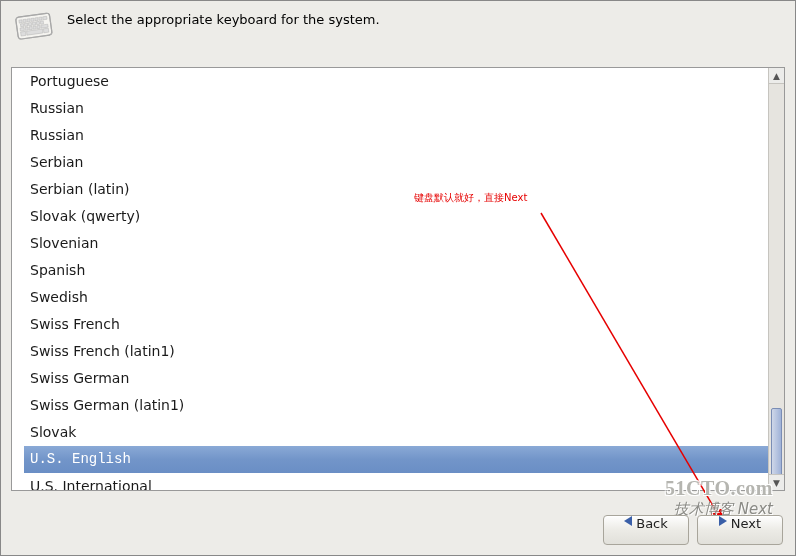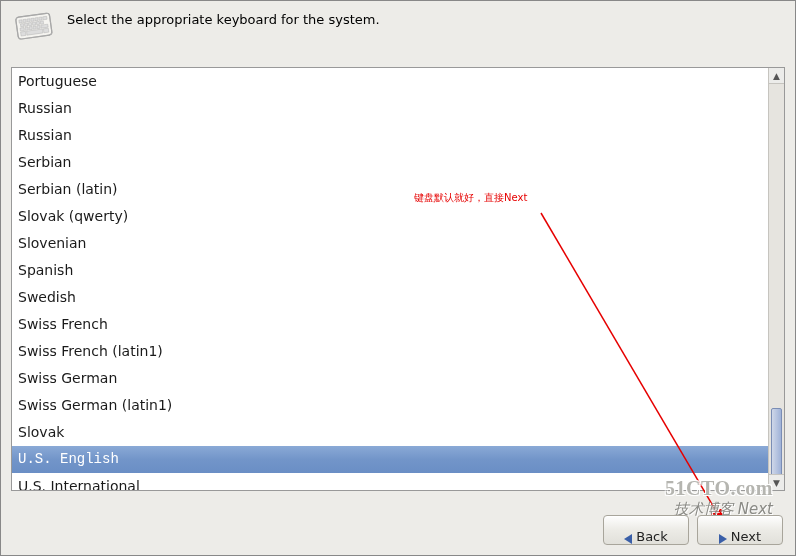--- a/index.html
+++ b/index.html
@@ -35,20 +35,21 @@
       right: 10px;
       top: 66px;
       height: 424px;
       border: 1px solid #999;
       background: #fff;
       display: flex;
     }
     .list-items {
       flex: 1;
       overflow: hidden;
+      margin-left: 12px;
     }
     .list-item {
       padding: 3px 6px 3px 6px;
       font-size: 14px;
       line-height: 1.5;
       color: #1a1a1a;
       cursor: pointer;
     }
     .list-item.selected {
       background: linear-gradient(to bottom, #8aa9d6 0%, #7295c9 50%, #6a8ec5 100%);
@@ -92,21 +93,21 @@
       display: flex;
       gap: 8px;
     }
     .btn {
       min-width: 86px;
       height: 30px;
       border: 1px solid #a8a59b;
       border-radius: 4px;
       background: linear-gradient(to bottom, #fefefe, #ecebe6 50%, #e1e0da);
       display: flex;
-      align-items: flex-end;
+      align-items: flex-start;
       justify-content: center;
       gap: 4px;
       padding: 0 10px;
       font-size: 13px;
       color: #222;
       cursor: pointer;
       box-shadow: 0 1px 0 #fff inset;
     }
     .btn .arrow-left, .btn .arrow-right {
       width: 0; height: 0;

